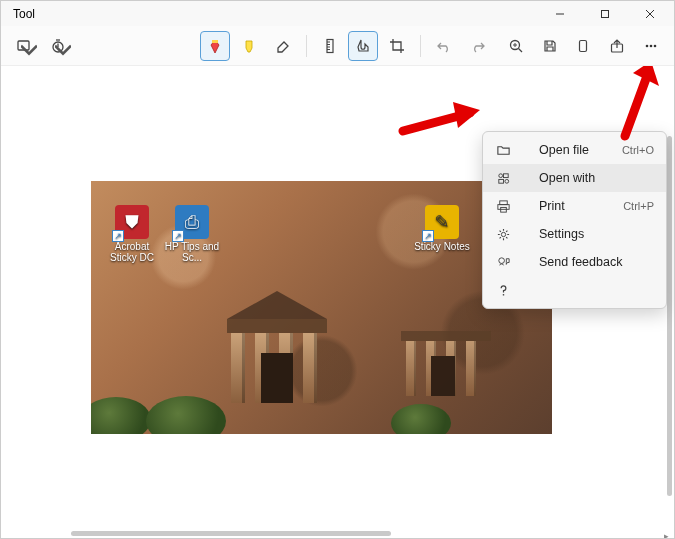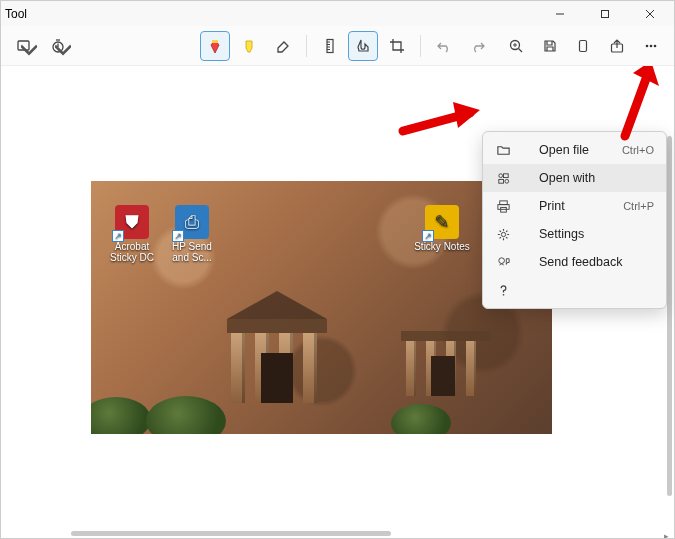--- a/index.html
+++ b/index.html
@@ -1,19 +1,19 @@
 <!DOCTYPE html>
 <html><head>
   <meta charset="utf-8">
   <style>
     * { margin: 0; padding: 0; box-sizing: border-box; }
     body { font-family: "Segoe UI", sans-serif; font-size: 12px; background: #fff; width: 675px; height: 539px; overflow: hidden; border: 1px solid #ccc; }
 
     
-    .titlebar { height: 25px; display: flex; align-items: center; padding: 0 2px 0 4px; background: #f8f8f8; }
+    .titlebar { height: 25px; display: flex; align-items: center; padding: 0 2px 0 12px; background: #f8f8f8; }
     .titlebar .title { flex: 1; font-size: 12px; color: #000; }
     .wbtn { width: 45px; height: 25px; display: flex; align-items: center; justify-content: center; color: #555; }
     .wbtn svg { width: 10px; height: 10px; }
 
     
     .toolbar { height: 40px; display: flex; align-items: center; padding: 0 8px; border-bottom: 1px solid #eee; gap: 4px; background: #fbfbfb;}
     .tool { width: 30px; height: 30px; display: flex; align-items: center; justify-content: center; border-radius: 4px; position: relative; }
     .tool.sel { border: 1px solid #5aa0d8; background: #eaf4fb; }
     .tool svg { width: 16px; height: 16px; }
     .sep { width: 1px; height: 22px; background: #ddd; margin: 0 4px; }
@@ -224,21 +224,21 @@
     <div class="bush b1"></div>
       <div class="bush b2"></div>
       <div class="bush b3"></div>
 
     <div class="dicon" style="left:13px; top:24px;">
       <div class="box" style="background:#c1272d;">⛊<div class="short">↗</div></div>
       <div>Acrobat Sticky DC</div>
     </div>
     <div class="dicon" style="left:73px; top:24px;">
       <div class="box" style="background:#2e7bc1;">⎙<div class="short">↗</div></div>
-      <div>HP Send and Sc...</div>
+      <div>HP Tips and Sc...</div>
     </div>
     <div class="dicon" style="left:323px; top:24px;">
       <div class="box" style="background:#e8b400;color:#333">✎<div class="short">↗</div></div>
       <div>Sticky Notes</div>
     </div>
   </div>
 
   <div class="menu">
     <div class="mitem">
       <span class="mic">

